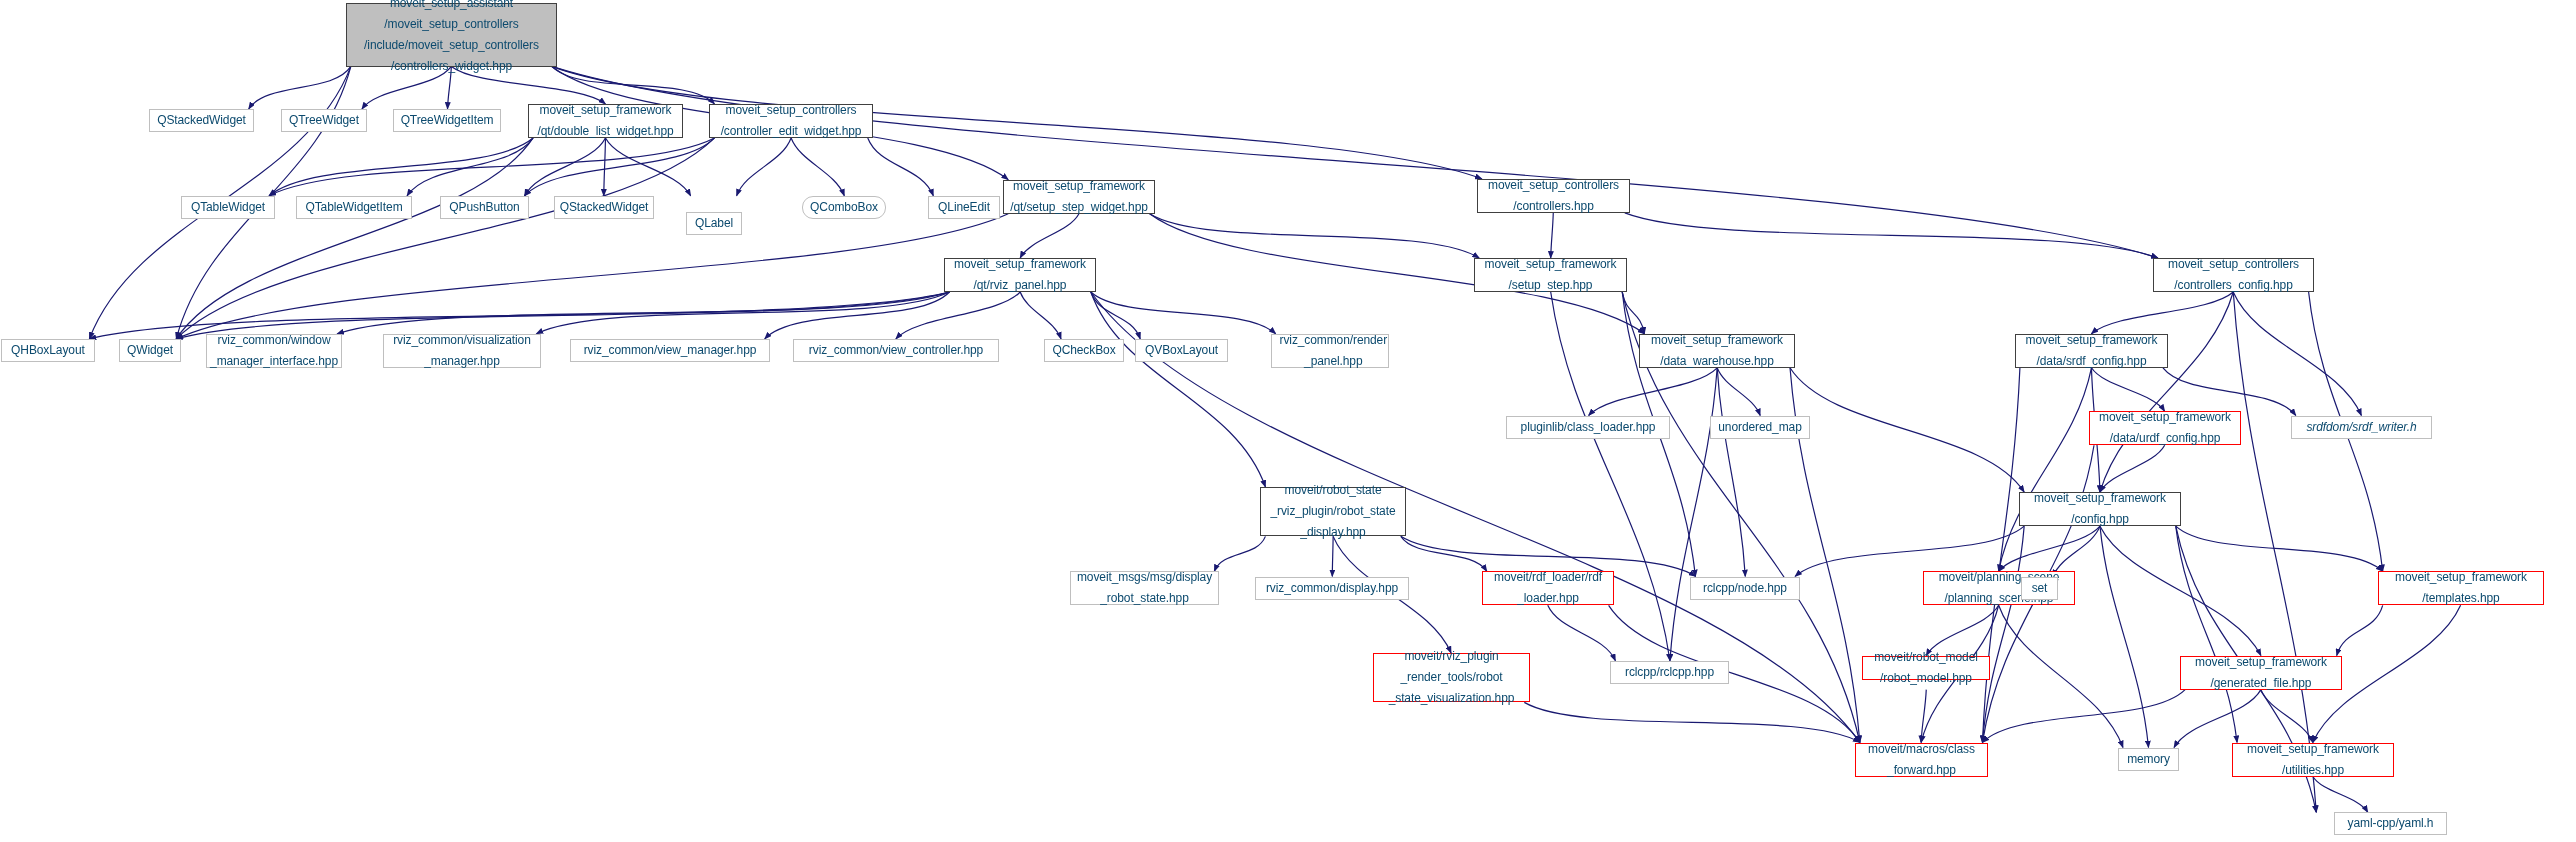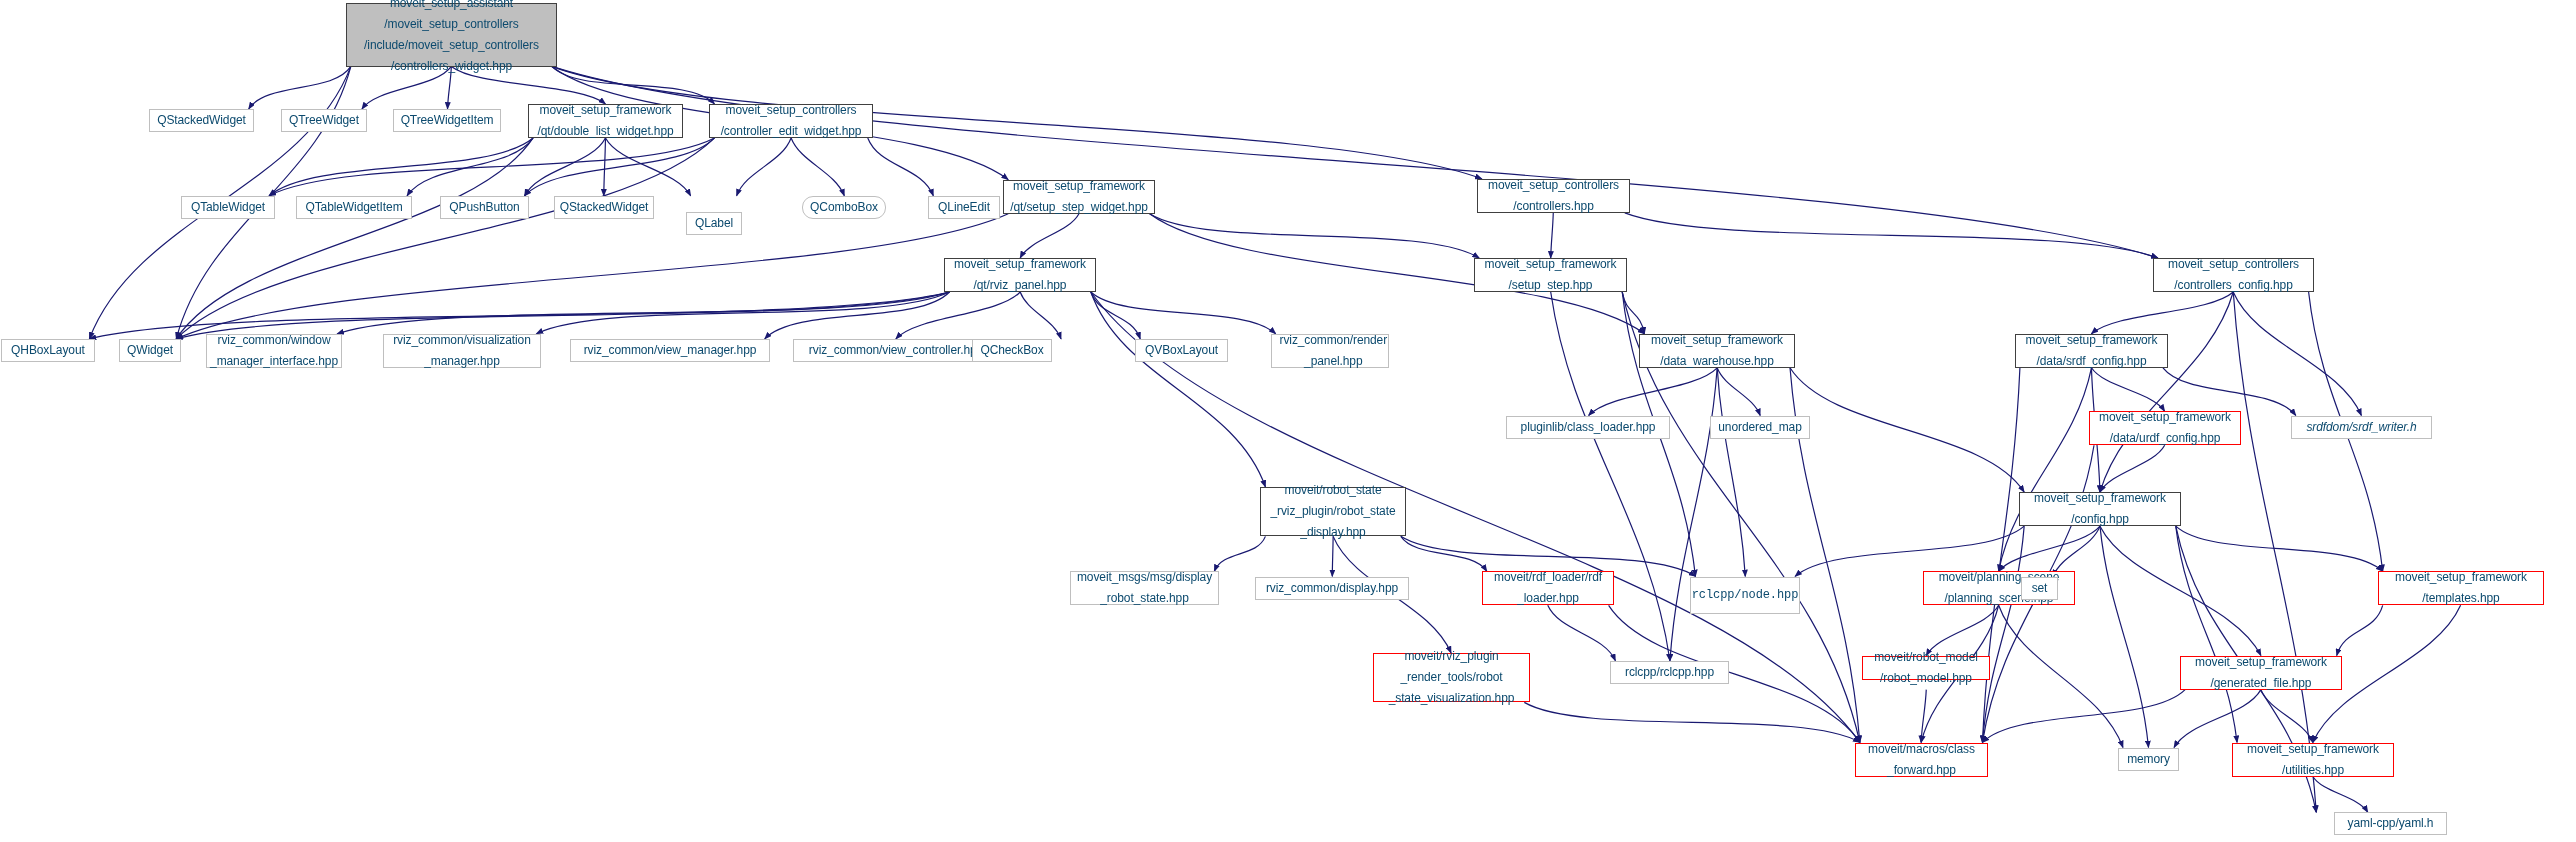--- a/index.html
+++ b/index.html
@@ -163,21 +163,21 @@
       <div class="node hdr" style="left: 2153px; top: 258px; width: 161px; height: 34px;">moveit_setup_controllers
 /controllers_config.hpp</div>
       <div class="node " style="left: 0.9px; top: 339px; width: 94px; height: 23px;">QHBoxLayout</div>
       <div class="node " style="left: 119px; top: 339px; width: 62px; height: 23px;">QWidget</div>
       <div class="node " style="left: 206px; top: 334px; width: 136px; height: 34px;">rviz_common/window
 _manager_interface.hpp</div>
       <div class="node " style="left: 383px; top: 334px; width: 158px; height: 34px;">rviz_common/visualization
 _manager.hpp</div>
       <div class="node " style="left: 570px; top: 339px; width: 200px; height: 23px;">rviz_common/view_manager.hpp</div>
       <div class="node " style="left: 793px; top: 339px; width: 206px; height: 23px;">rviz_common/view_controller.hpp</div>
-      <div class="node " style="left: 972px; top: 339px; width: 80px; height: 23px;">QCheckBox</div>
+      <div class="node " style="left: 1044px; top: 339px; width: 80px; height: 23px;">QCheckBox</div>
       <div class="node " style="left: 1135px; top: 339px; width: 93px; height: 23px;">QVBoxLayout</div>
       <div class="node " style="left: 1271px; top: 334px; width: 118px; height: 34px; padding-left: 10px;">rviz_common/render
 _panel.hpp</div>
       <div class="node hdr" style="left: 1639px; top: 334px; width: 156px; height: 34px;">moveit_setup_framework
 /data_warehouse.hpp</div>
       <div class="node hdr" style="left: 2015px; top: 334px; width: 153px; height: 34px;">moveit_setup_framework
 /data/srdf_config.hpp</div>
       <div class="node " style="left: 1506px; top: 416px; width: 164px; height: 23px;">pluginlib/class_loader.hpp</div>
       <div class="node " style="left: 1710px; top: 416px; width: 100px; height: 23px;">unordered_map</div>
       <div class="node red" style="left: 2089px; top: 411px; width: 152px; height: 34px;">moveit_setup_framework
@@ -186,21 +186,21 @@
       <div class="node hdr" style="left: 1260px; top: 487px; width: 146px; height: 49px;">moveit/robot_state
 _rviz_plugin/robot_state
 _display.hpp</div>
       <div class="node hdr" style="left: 2019px; top: 492px; width: 162px; height: 34px;">moveit_setup_framework
 /config.hpp</div>
       <div class="node " style="left: 1070px; top: 571px; width: 149px; height: 34px;">moveit_msgs/msg/display
 _robot_state.hpp</div>
       <div class="node " style="left: 1255px; top: 577px; width: 154px; height: 23px;">rviz_common/display.hpp</div>
       <div class="node red" style="left: 1482px; top: 571px; width: 132px; height: 34px;">moveit/rdf_loader/rdf
 _loader.hpp</div>
-      <div class="node " style="left: 1690px; top: 577px; width: 110px; height: 37px; font-family: Liberation Mono, monospace;">rclcpp/node.hpp</div>
+      <div class="node " style="left: 1690px; top: 577px; width: 110px; height: 23px;">rclcpp/node.hpp</div>
       <div class="node red" style="left: 1923px; top: 571px; width: 152px; height: 34px;">moveit/planning_scene
 /planning_scene.hpp</div>
       <div class="node " style="left: 2021px; top: 577px; width: 37px; height: 23px;">set</div>
       <div class="node red" style="left: 2378px; top: 571px; width: 166px; height: 34px;">moveit_setup_framework
 /templates.hpp</div>
       <div class="node red" style="left: 1373px; top: 653px; width: 157px; height: 49px;">moveit/rviz_plugin
 _render_tools/robot
 _state_visualization.hpp</div>
       <div class="node " style="left: 1610px; top: 661px; width: 119px; height: 23px;">rclcpp/rclcpp.hpp</div>
       <div class="node red" style="left: 1862px; top: 656px; width: 128px; height: 24px;">moveit/robot_model

